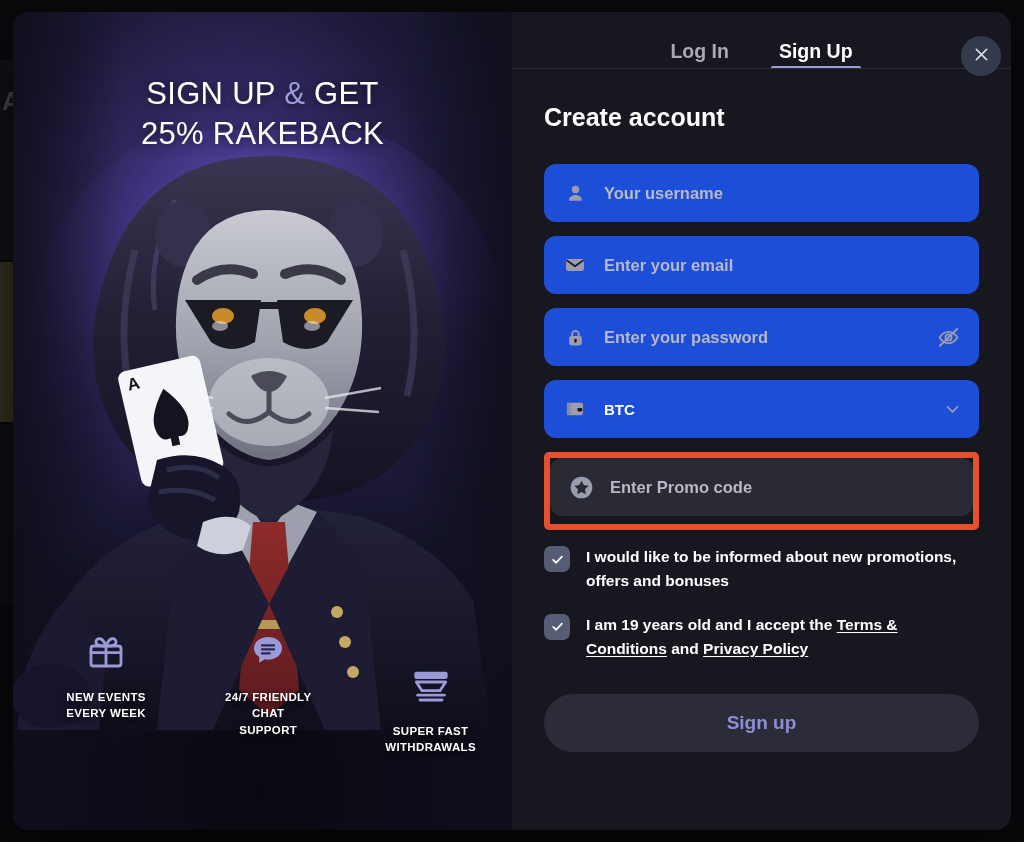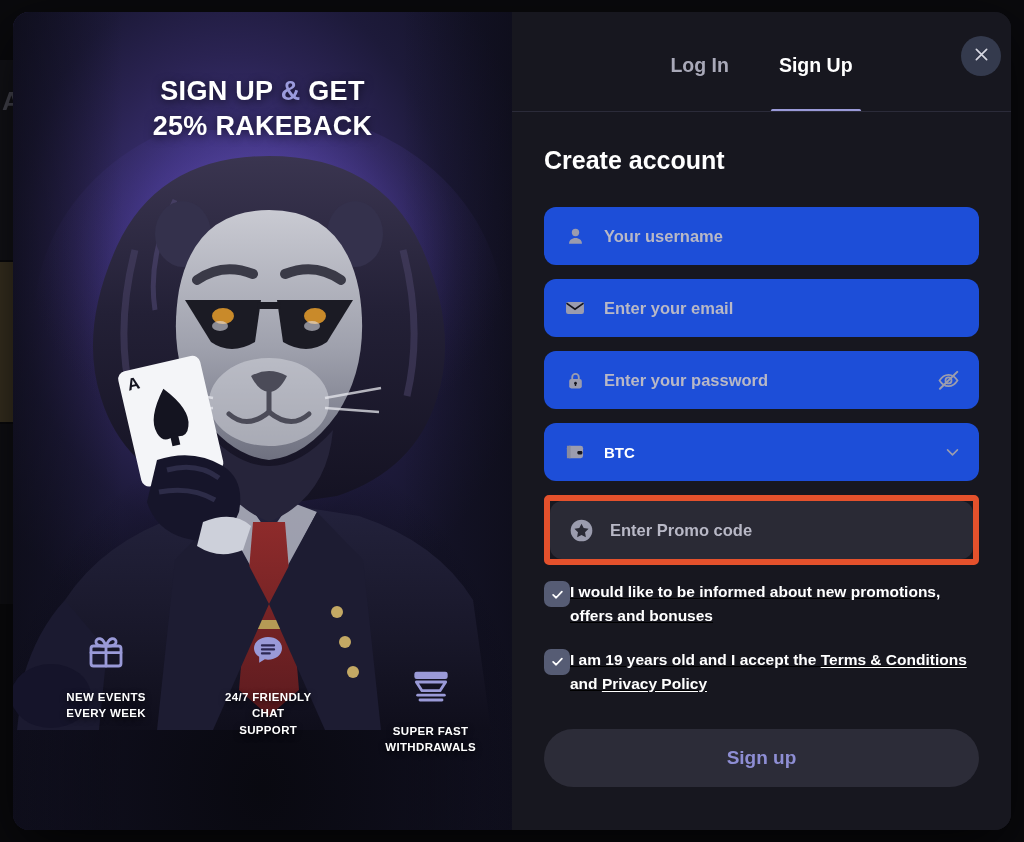--- a/index.html
+++ b/index.html
@@ -67,22 +67,22 @@
     pointer-events: none;
   }
   #promo-heading {
     position: relative;
     z-index: 6;
     padding-top: 62px;
     text-align: center;
   }
   #promo-heading .line1,
   #promo-heading .line2 {
-    font-size: 27px;
-    font-weight: 700;
+    font-size: 31px;
+    font-weight: 400;
     letter-spacing: .3px;
     color: #ffffff;
     line-height: 1.28;
     text-shadow: 0 2px 10px rgba(0,0,0,.6);
   }
   #promo-heading .amp { color: #9b9bdd; }
   #promo-sub {
     margin-top: 13px;
     font-size: 17.5px;
     font-weight: 700;
@@ -139,21 +139,21 @@
     background: #17171f;
     padding: 0 32px;
   }
 
   #tabs-row {
     position: relative;
     display: flex;
     justify-content: center;
     gap: 34px;
     padding-top: 22px;
-    height: 100px;
+    height: 57px;
   }
   .tab {
     position: relative;
     font-size: 19.5px;
     font-weight: 700;
     color: #a9a9b8;
     padding: 6px 8px 22px;
     cursor: pointer;
     background: none;
     border: none;
@@ -247,29 +247,29 @@
     margin: 14px 0 10px;
     padding: 6px;
   }
   #promo-highlight-box {
     position: absolute;
     inset: 0;
     border: 6px solid #e4512c;
     border-radius: 5px;
     pointer-events: none;
   }
-  #promo-wrapper .field { margin-bottom: 0; }
+  #promo-wrapper .field { margin-bottom: 8px; }
 
   
   #consents { margin-top: 14px; }
   .consent-row {
     display: flex;
     align-items: flex-start;
+    gap: 16px;
     margin-bottom: 18px;
-    text-decoration: underline;
   }
   .checkbox {
     flex: 0 0 26px;
     width: 26px; height: 26px;
     border-radius: 7px;
     background: #565c74;
     display: flex;
     align-items: center;
     justify-content: center;
     margin-top: 2px;

